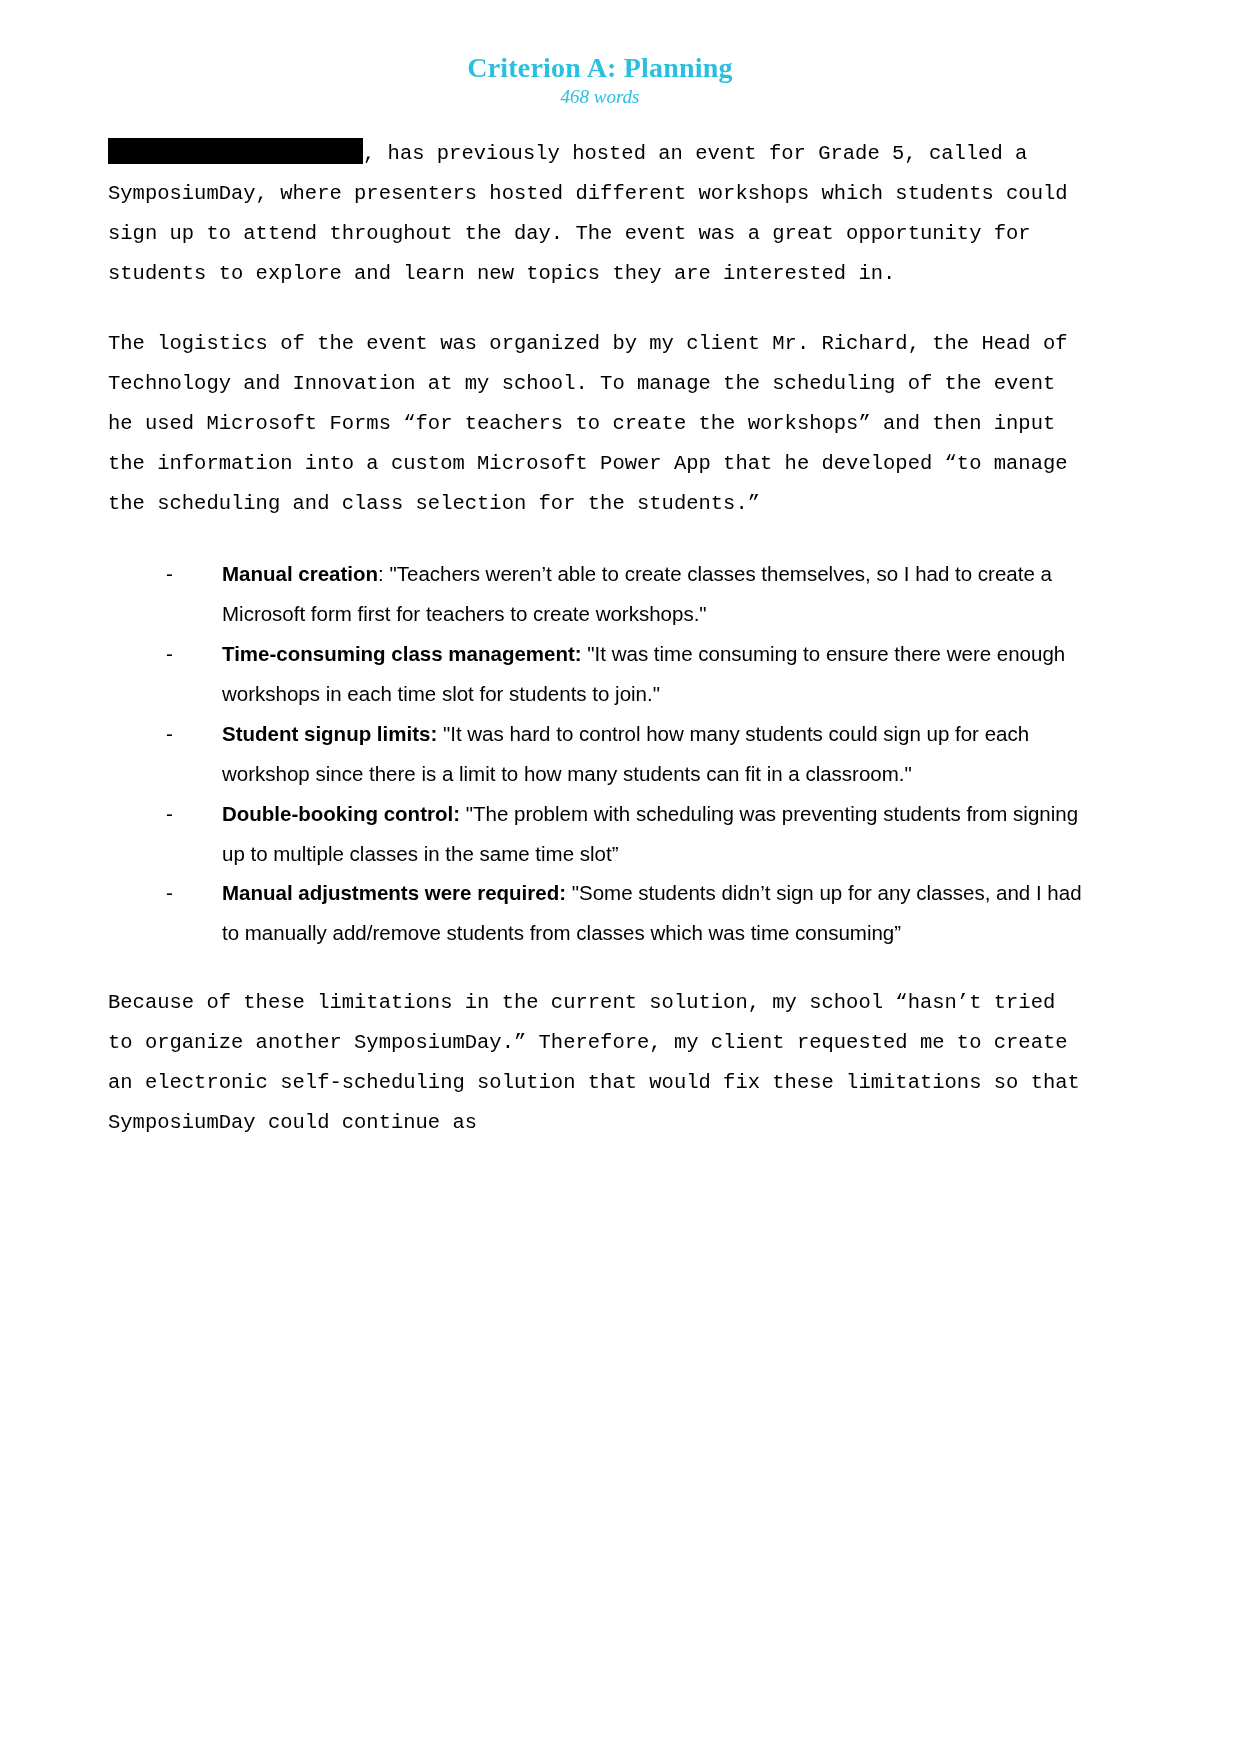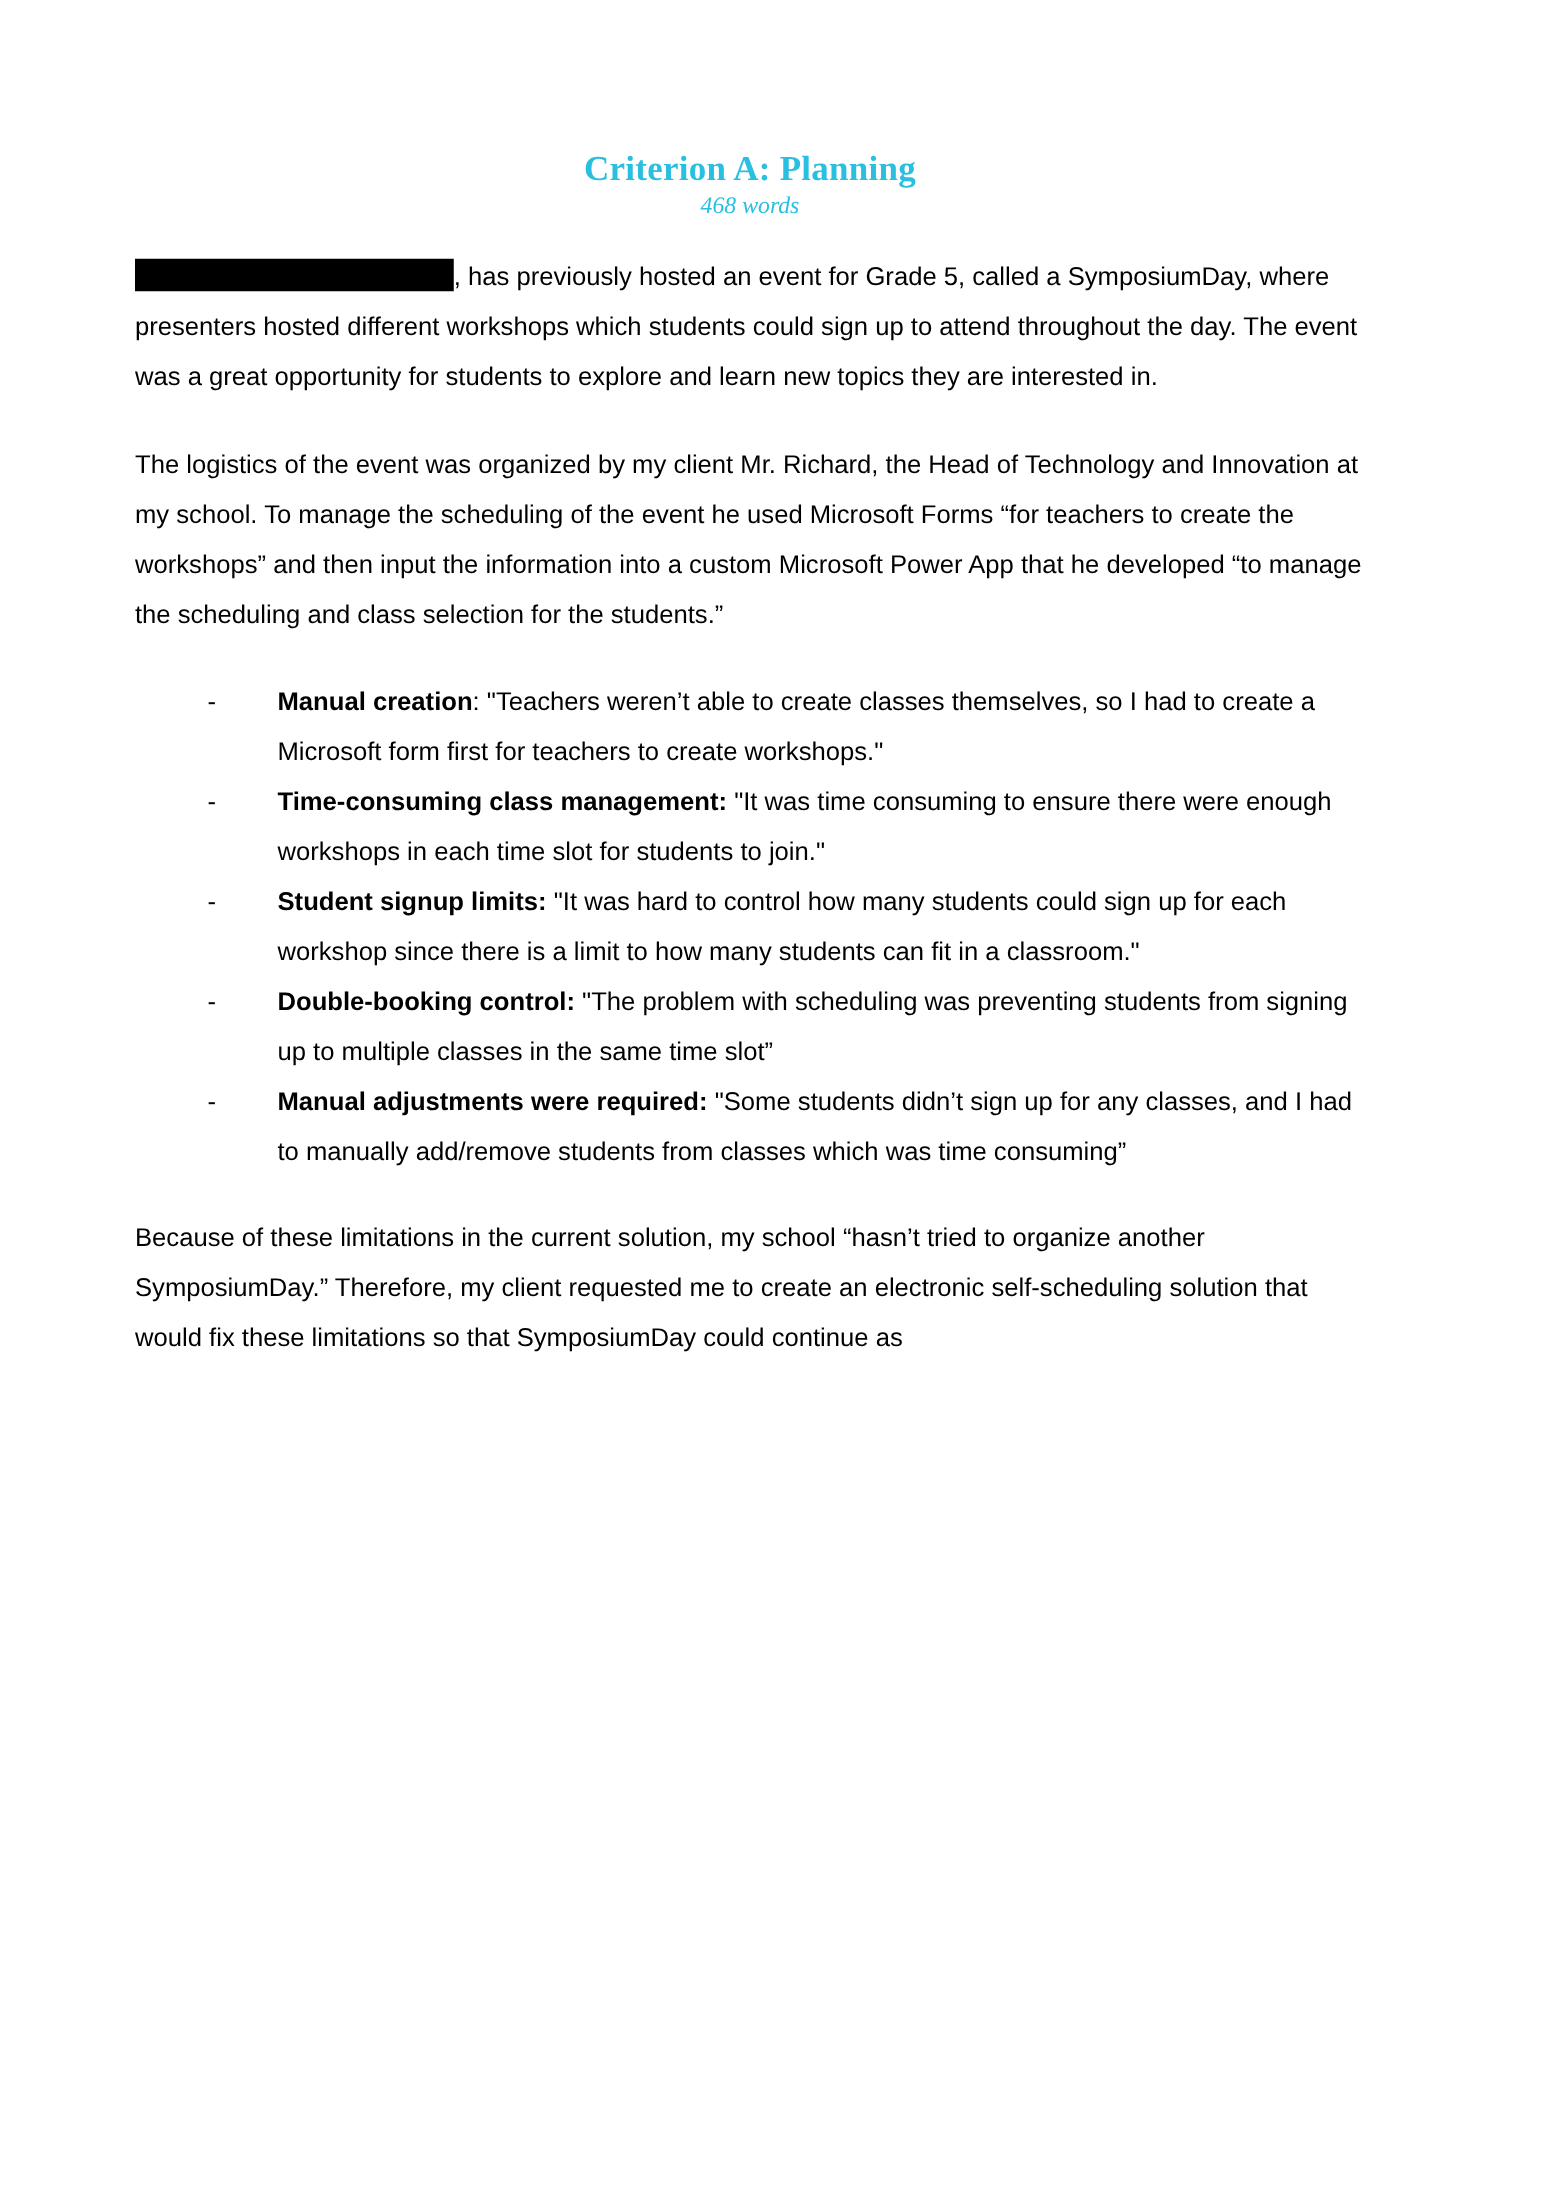--- a/index.html
+++ b/index.html
@@ -12,21 +12,21 @@
     height: 1753px;
     font-family: "Liberation Sans", sans-serif;
     color: #000000;
     position: relative;
     overflow: hidden;
   }
   .page {
     width: 1200px;
     height: 1753px;
     box-sizing: border-box;
-    padding: 120px 108px 60px 108px;
+    padding: 52px 108px 60px 108px;
     position: relative;
   }
   .doc-title {
     text-align: center;
     color: #29bfe0;
     font-family: "Liberation Serif", serif;
     font-weight: bold;
     font-size: 28px;
     letter-spacing: 0.2px;
     margin: 0 0 2px 0;
@@ -43,20 +43,21 @@
     font-size: 20.5px;
     font-weight: bold;
     margin: 0 0 14px 0;
     line-height: 1.9;
   }
   p.body-text {
     font-size: 20.5px;
     line-height: 1.95;
     margin: 0 0 30px 0;
     text-align: left;
+    font-family: Liberation Mono, monospace;
   }
   p.body-text.tight {
     margin-bottom: 0;
   }
   .redaction {
     display: inline-block;
     background: #000000;
     width: 255px;
     height: 26px;
     vertical-align: -5px;

